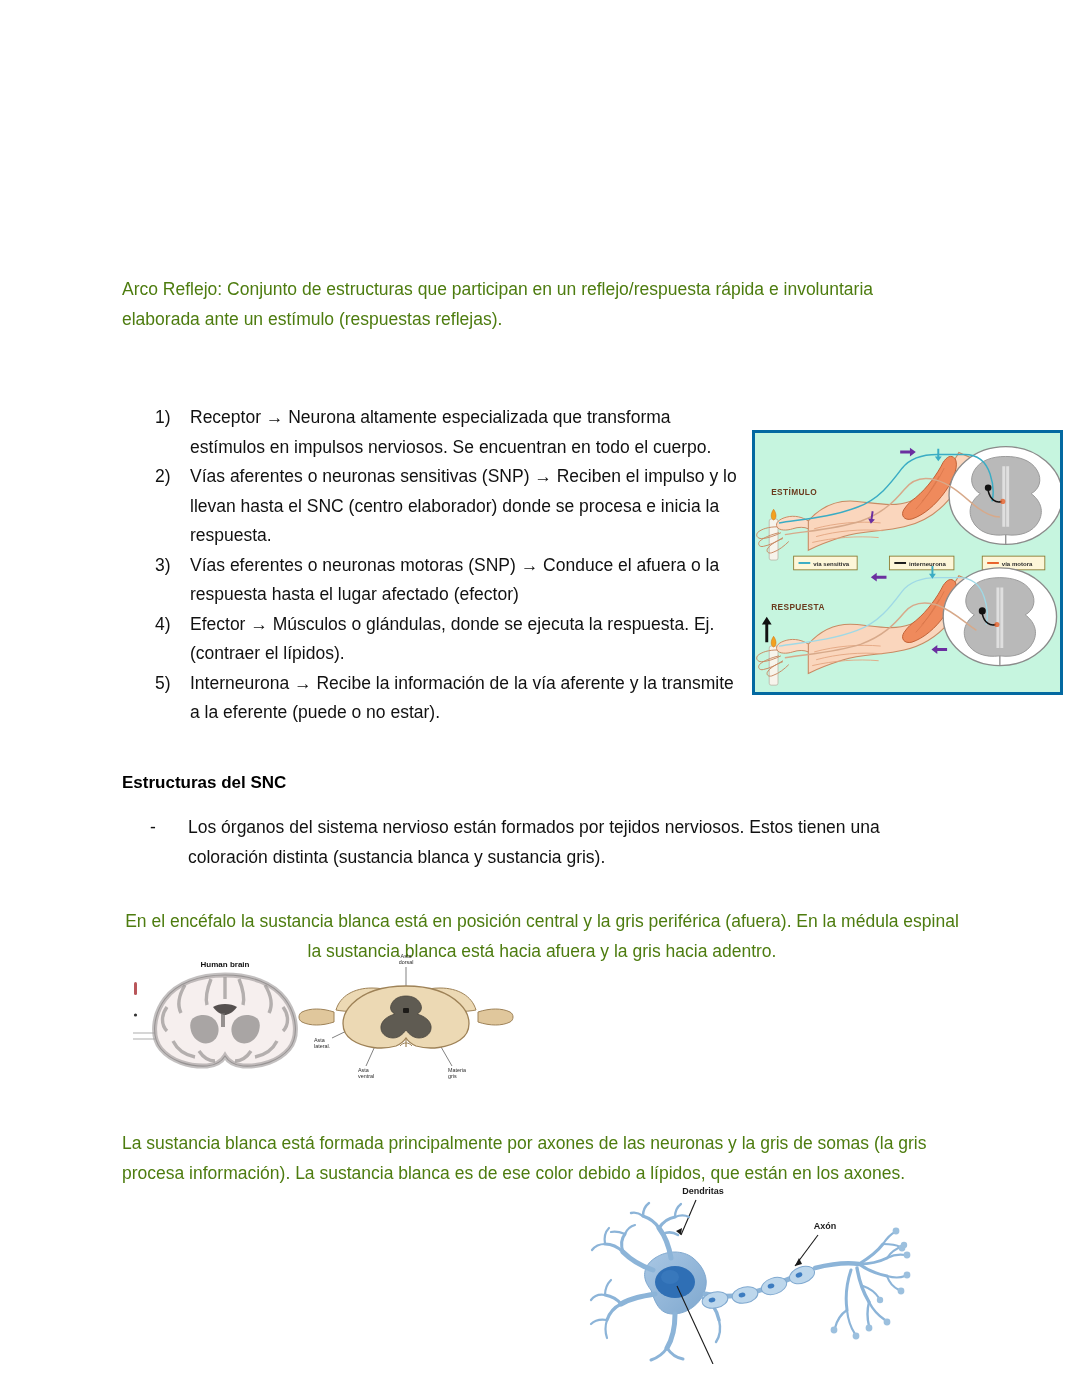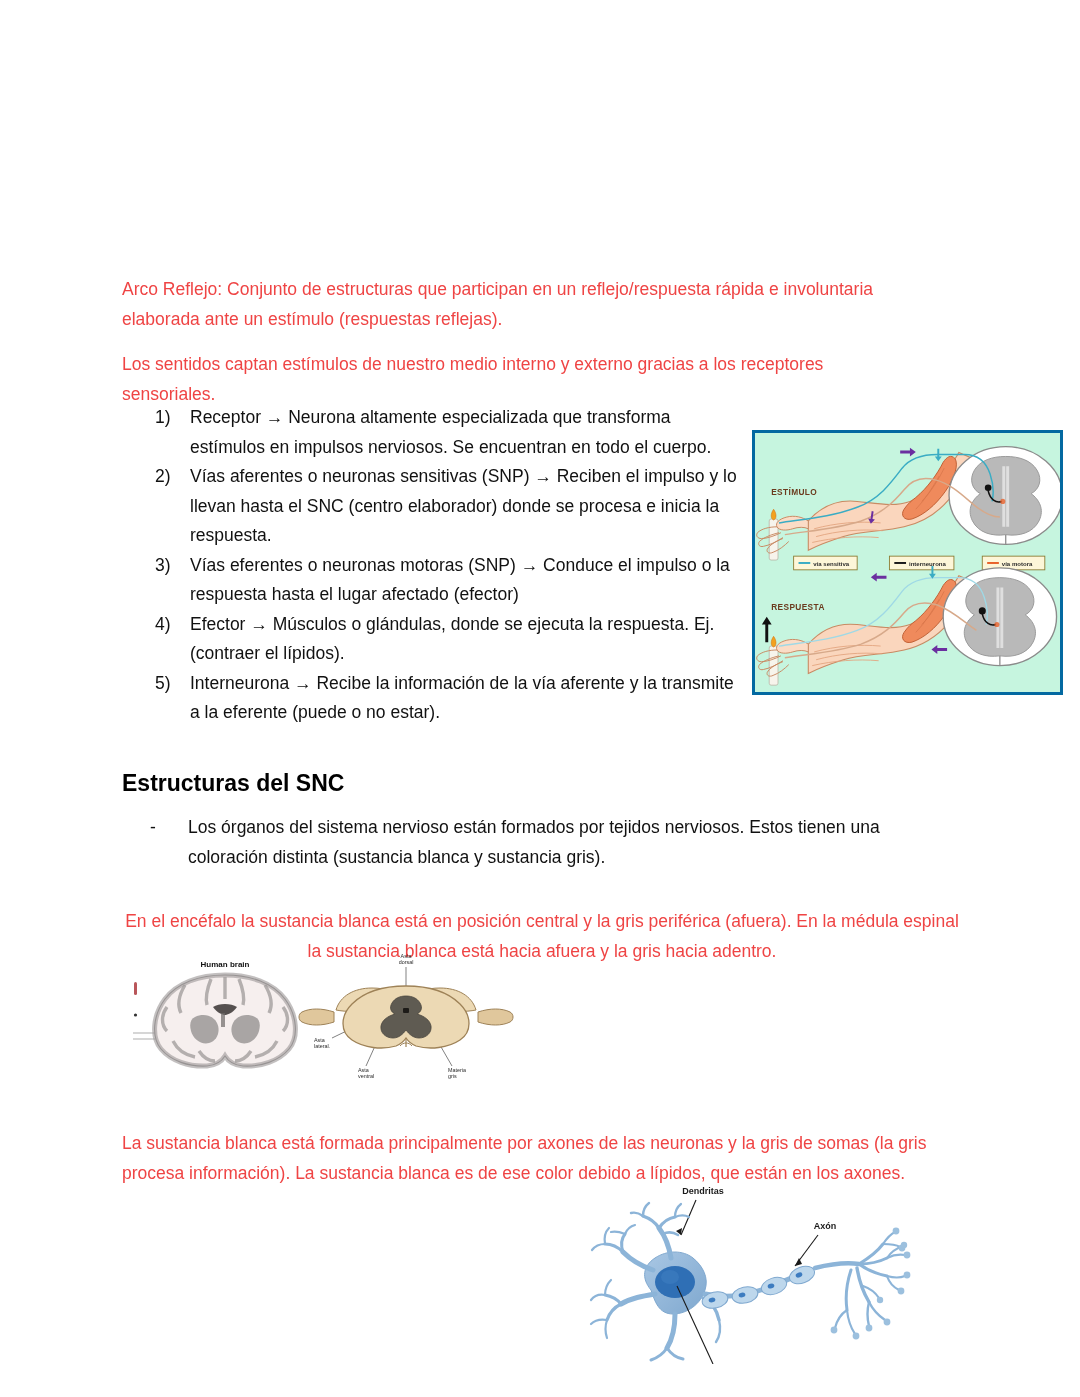--- a/index.html
+++ b/index.html
@@ -9,30 +9,30 @@
     color:#000000;
     -webkit-font-smoothing:antialiased;
   }
   .page{position:absolute;inset:0;background:#fff;}
 
   
   .para{
     position:absolute;
     font-size:17.5px;
     line-height:30px;
-    color:#ef4444;
+    color:#4d7c0f;
   }
   .para.p1{left:122px;top:256px;width:815px;}
   .para.p2{left:122px;top:331px;width:790px;}
   .para.p3{left:122px;top:888px;width:840px;text-align:center;}
   .para.p4{left:122px;top:1110px;width:840px;}
 
   h3.heading{
     position:absolute;left:122px;top:770px;margin:0;
-    font-size:23px;font-weight:bold;line-height:26px;color:#000;
+    font-size:17px;font-weight:bold;line-height:26px;color:#000;
   }
 
   
   .olist{position:absolute;left:122px;top:403px;width:620px;}
   .olist .li{
     position:relative;
     font-size:17.5px;line-height:29.5px;color:#111;
     padding-left:68px;margin:0;
   }
   .olist .li .marker{
@@ -64,34 +64,33 @@
   .neuron-fig{position:absolute;left:563px;top:1152px;width:370px;height:182px;margin-top:30px;}
   .neuron-fig svg{display:block;width:100%;height:100%;}
 </style>
 </head>
 <body>
 
 <div class="page">
 
   <p class="para p1">Arco Reflejo: Conjunto de estructuras que participan en un reflejo/respuesta rápida e involuntaria elaborada ante un estímulo (respuestas reflejas).</p>
 
-  <p class="para p2">Los sentidos captan estímulos de nuestro medio interno y externo gracias a los receptores sensoriales.</p>
 
   <div class="olist">
     <div class="li">
       <span class="marker">1)</span>
       <span>Receptor → Neurona altamente especializada que transforma estímulos en impulsos nerviosos. Se encuentran en todo el cuerpo.</span>
     </div>
     <div class="li">
       <span class="marker">2)</span>
       <span>Vías aferentes o neuronas sensitivas (SNP) → Reciben el impulso y lo llevan hasta el SNC (centro elaborador) donde se procesa e inicia la respuesta.</span>
     </div>
     <div class="li">
       <span class="marker">3)</span>
-      <span>Vías eferentes o neuronas motoras (SNP) → Conduce el impulso o la respuesta hasta el lugar afectado (efector)</span>
+      <span>Vías eferentes o neuronas motoras (SNP) → Conduce el afuera o la respuesta hasta el lugar afectado (efector)</span>
     </div>
     <div class="li">
       <span class="marker">4)</span>
       <span>Efector → Músculos o glándulas, donde se ejecuta la respuesta. Ej. (contraer el lípidos).</span>
     </div>
     <div class="li">
       <span class="marker">5)</span>
       <span>Interneurona → Recibe la información de la vía aferente y la transmite a la eferente (puede o no estar).</span>
     </div>
   </div>

